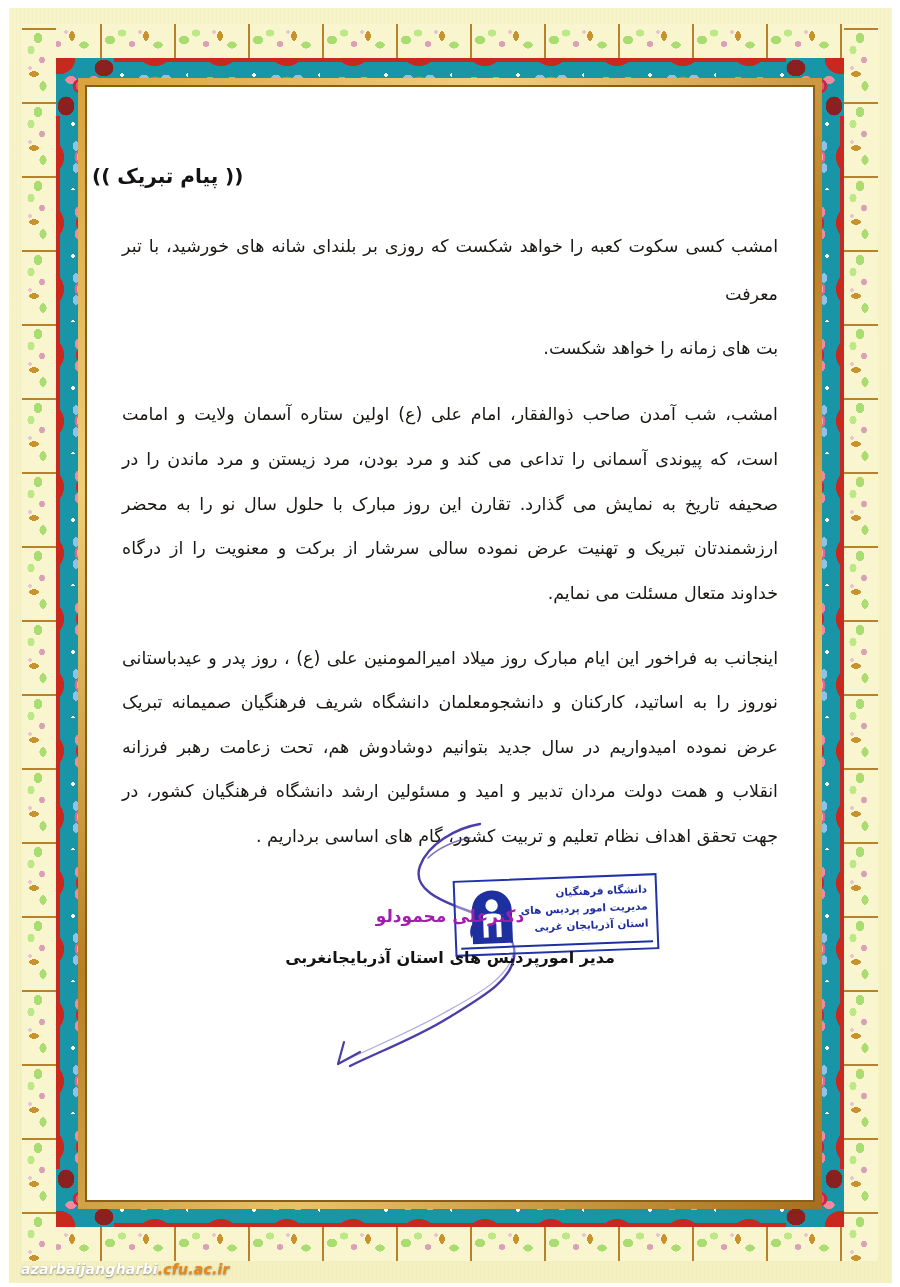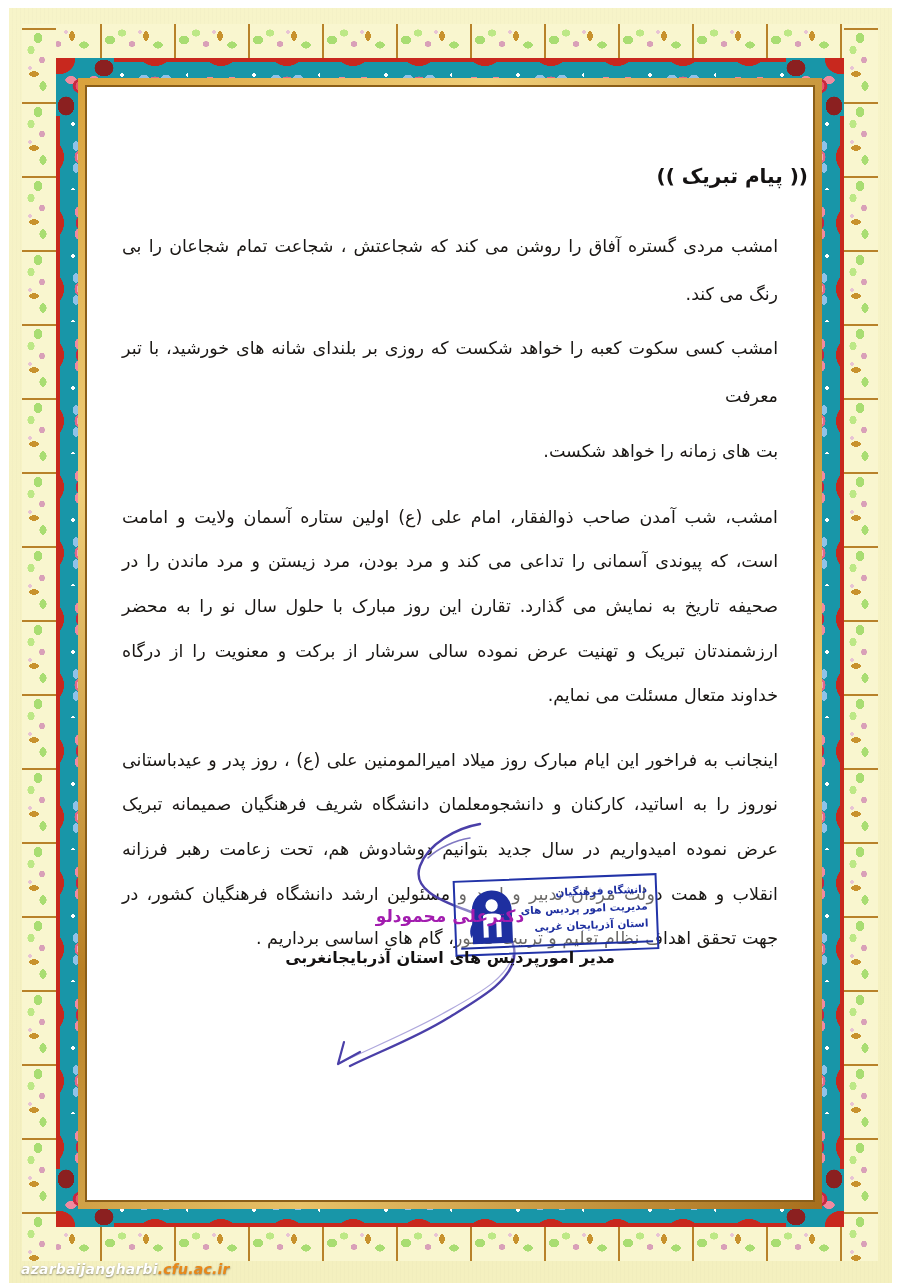--- a/index.html
+++ b/index.html
@@ -164,21 +164,21 @@
   #paper{
     position:absolute;left:92px;top:92px;right:92px;bottom:92px;
     background:#ffffff;
     color:#16140f;
     padding:0;
   }
 
   
   #doc-title{
     position:absolute;top:72px;left:0;right:0;
-    text-align:right;
+    text-align:left;
     font-size:20px;font-weight:bold;
     letter-spacing:.5px;
     color:#141212;
   }
 
   #body-text{
     position:absolute;top:130px;left:30px;right:30px;
     text-align:justify;
     text-align-last:right;
     font-size:17.5px;
@@ -301,21 +301,20 @@
       </div>
   </div>
 
   <div id="gold-frame"></div>
 
   <div id="paper">
 
     <div id="doc-title">(( پیام تبریک ))</div>
 
     <div id="body-text">
-      <p class="para poem">امشب مردی گستره آفاق را روشن می کند که شجاعتش ، شجاعت تمام شجاعان را بی رنگ می کند.</p>
       <p class="para poem">امشب کسی سکوت کعبه را خواهد شکست که روزی بر بلندای شانه های خورشید، با تبر معرفت</p>
       <p class="para poem">بت های زمانه را خواهد شکست.</p>
       <p class="para gap">امشب، شب آمدن صاحب ذوالفقار، امام علی (ع) اولین ستاره آسمان ولایت و امامت است، که پیوندی آسمانی را تداعی می کند و مرد بودن، مرد زیستن و مرد ماندن را در صحیفه تاریخ به نمایش می گذارد. تقارن این روز مبارک با حلول سال نو را به محضر ارزشمندتان تبریک و تهنیت  عرض نموده سالی سرشار از برکت و معنویت را  از درگاه  خداوند متعال مسئلت می نمایم.</p>
       <p class="para gap">اینجانب به فراخور این ایام مبارک روز میلاد امیرالمومنین علی (ع) ، روز پدر و عیدباستانی نوروز را به اساتید، کارکنان و دانشجومعلمان دانشگاه شریف فرهنگیان صمیمانه تبریک عرض نموده امیدواریم در سال جدید بتوانیم دوشادوش هم، تحت زعامت رهبر فرزانه انقلاب و همت دولت مردان تدبیر و امید و مسئولین ارشد دانشگاه فرهنگیان کشور، در جهت  تحقق اهداف نظام  تعلیم و تربیت کشور، گام های اساسی برداریم .</p>
     </div>
 
     <div id="sign-block">
 
       <svg id="signature-stroke" viewBox="0 0 360 260" aria-hidden="true">
         <path d="M238 2 C214 6 186 22 178 44 C170 66 196 78 224 88

